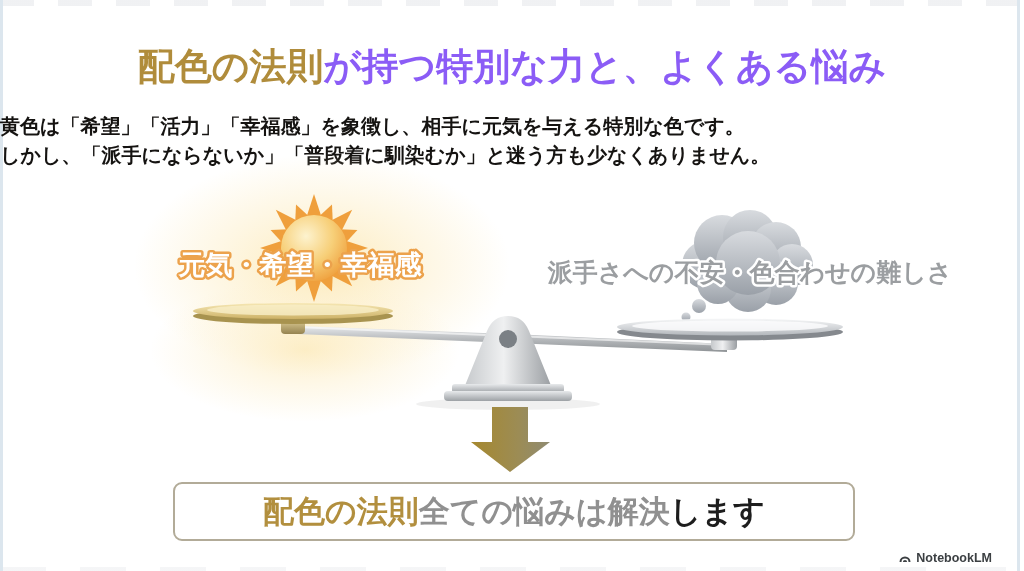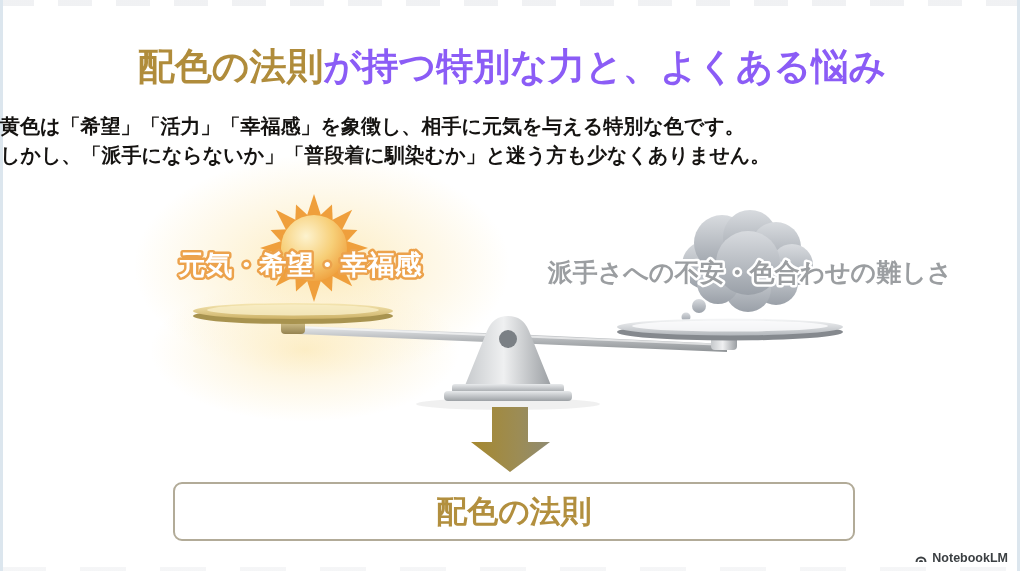--- a/index.html
+++ b/index.html
@@ -44,21 +44,21 @@
     position:absolute;left:173px;top:482px;width:678px;height:55px;
     background:#ffffff;border:2px solid #b2ab98;border-radius:9px;
     display:flex;align-items:center;justify-content:center;
     font-size:31px;font-weight:bold;white-space:nowrap;
   }
   .conclusion-box .gold{color:#b28f3e;}
   .conclusion-box .dark{color:#1d1d1d;}
   .conclusion-box .gray{color:#909090;}
 
   .watermark{
-    position:absolute;right:16px;top:550px;height:16px;
+    position:absolute;right:32px;top:550px;height:16px;
     display:flex;align-items:center;gap:4px;
     font-size:12.5px;font-weight:bold;color:#3c4043;
   }
 </style>
 </head>
 <body>
 
 <div class="stage">
 
   <div class="artifact-top"></div>
@@ -195,20 +195,22 @@
 
     <text x="300" y="274" text-anchor="middle" font-size="27" font-weight="bold" font-family="Liberation Sans, DejaVu Sans, sans-serif" fill="#ffffff" stroke="#eca24c" stroke-width="5" paint-order="stroke" stroke-linejoin="round">元気・希望・幸福感</text>
 
     <text x="750" y="281" text-anchor="middle" font-size="25" font-weight="bold" font-family="Liberation Sans, DejaVu Sans, sans-serif" fill="#9b9ea1" stroke="#ffffff" stroke-width="5" paint-order="stroke" stroke-linejoin="round">派手さへの不安・色合わせの難しさ</text>
 
     <polygon points="492,407 528,407 528,442 550,442 510,472 471,442 492,442" fill="url(#arrowG)"></polygon>
   </svg>
 
   <div class="conclusion-box">
     <span class="gold">配色の法則</span>
+      <span class="gray">全ての悩みは解決</span>
+      <span class="dark">します</span>
   </div>
 
   <div class="watermark">
     <svg width="14" height="14" viewBox="0 0 14 14">
       <path d="M1.5,11 A5.5,5.5 0 0 1 12.5,11 Z" fill="#3c4043"></path>
       <path d="M4.2,11 A2.8,2.8 0 0 1 9.8,11" fill="none" stroke="#ffffff" stroke-width="1.4"></path>
     </svg>
     <span>NotebookLM</span>
   </div>
 

